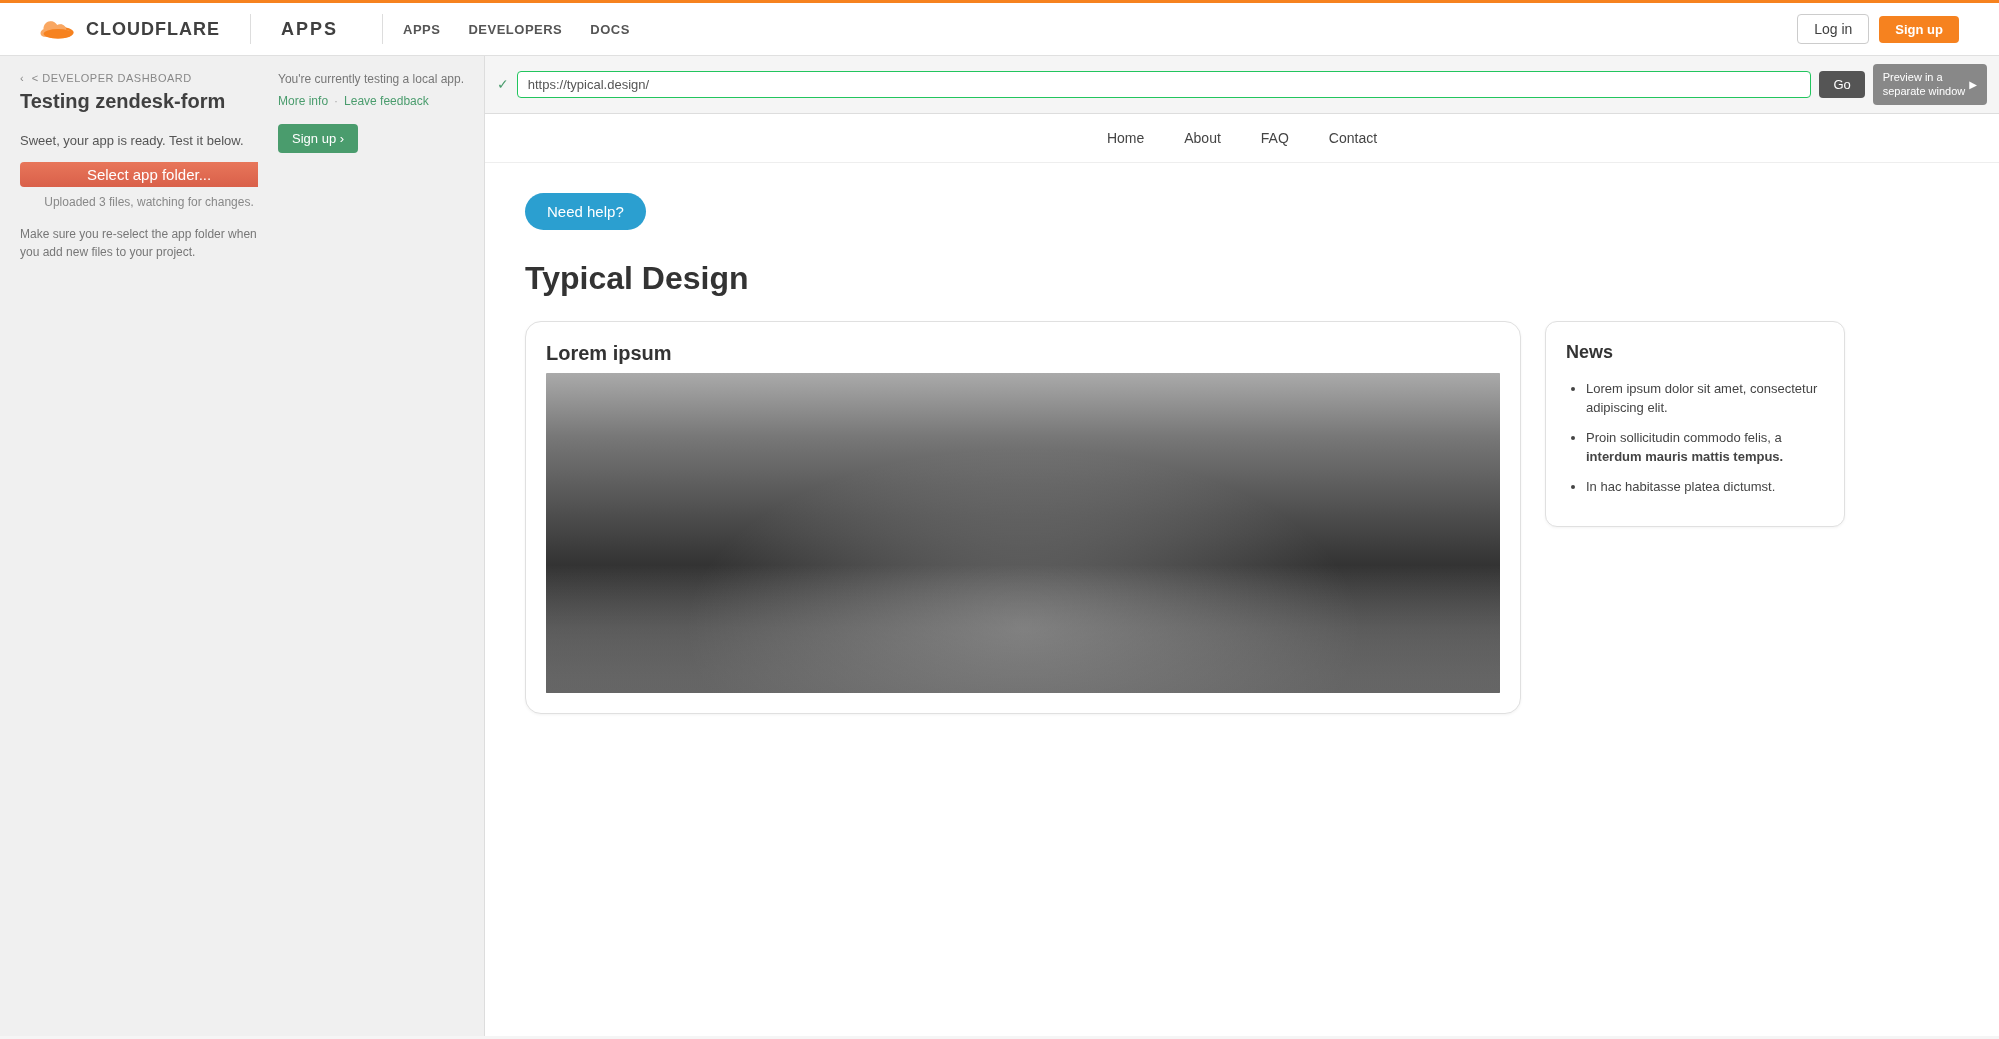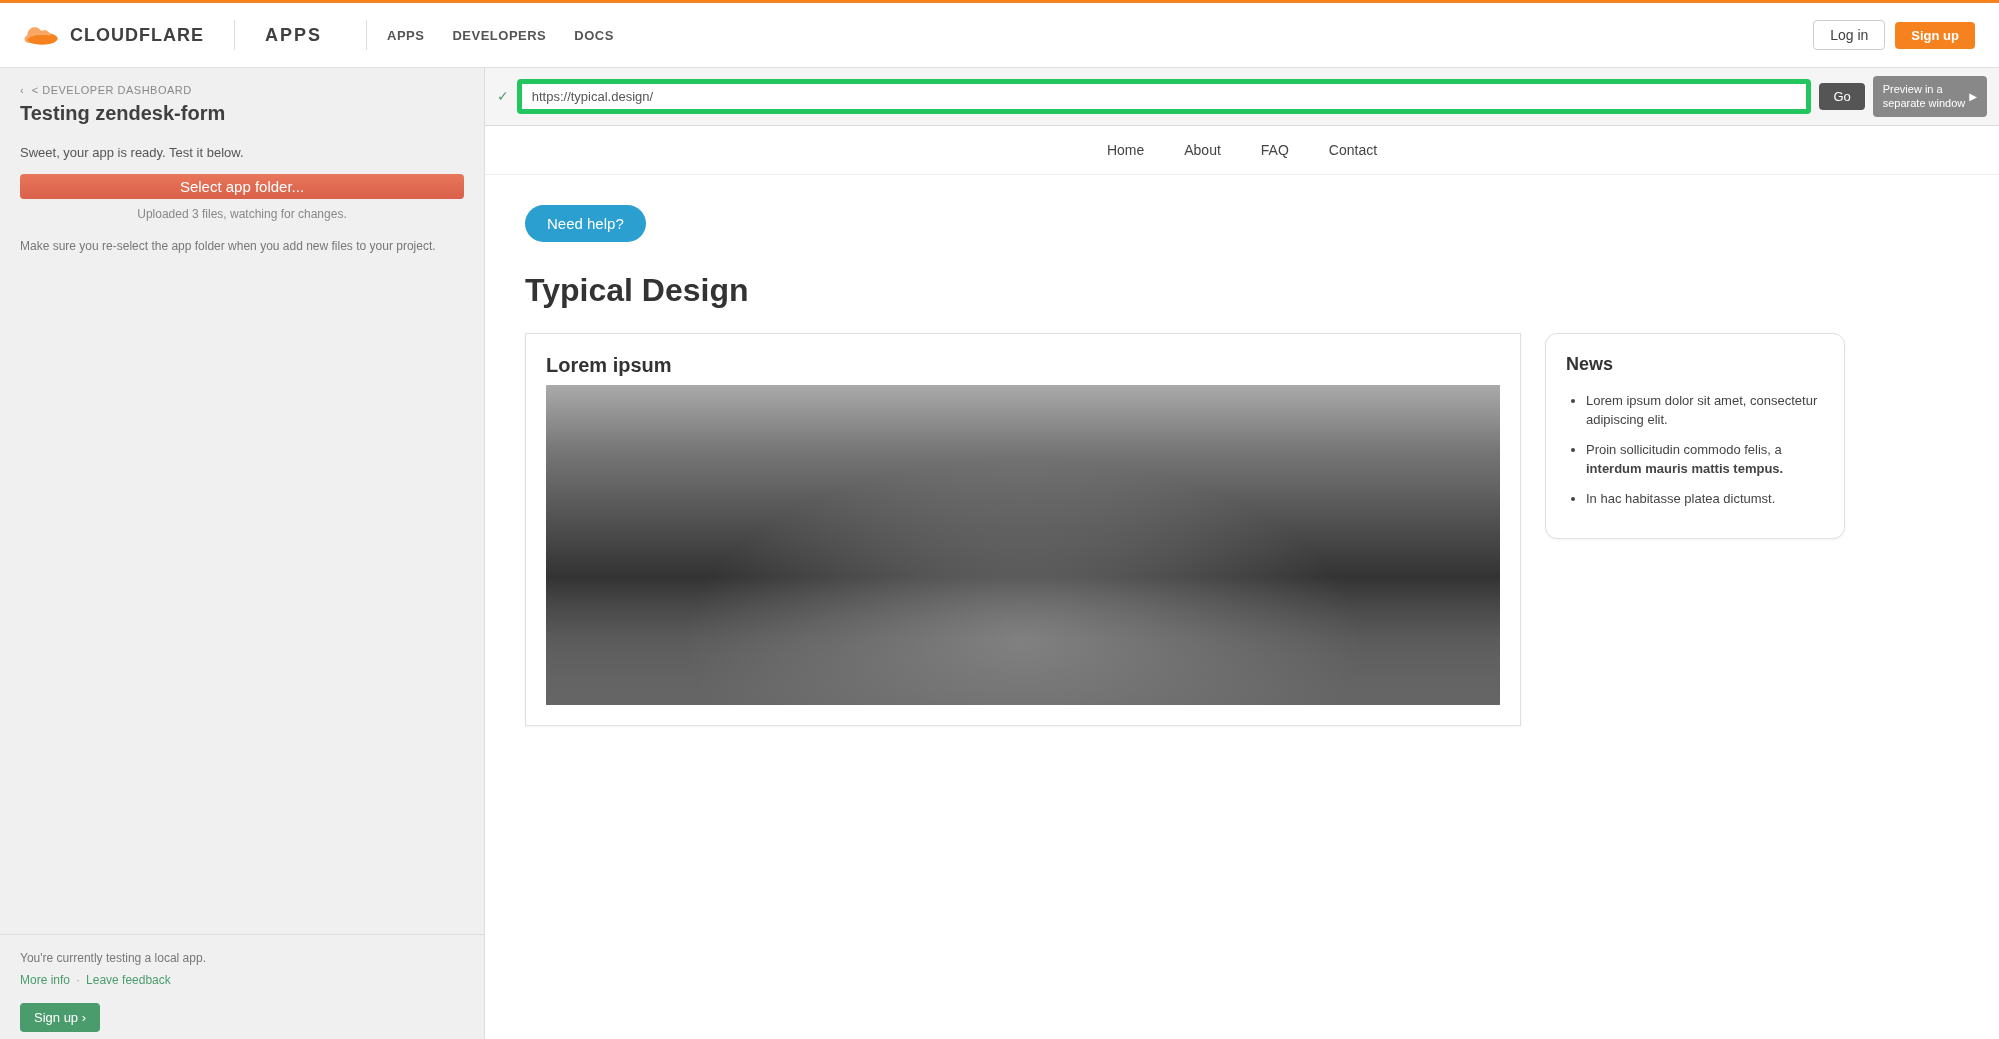--- a/index.html
+++ b/index.html
@@ -4,22 +4,22 @@
   <style>
     * { box-sizing: border-box; margin: 0; padding: 0; }
     body { font-family: -apple-system, BlinkMacSystemFont, 'Segoe UI', Arial, sans-serif; background: #f5f5f5; font-size: 14px; }
 
     
     .top-nav {
       background: #fff;
       border-top: 3px solid #f6821f;
       display: flex;
       align-items: center;
-      padding: 0 24px;
-      height: 68px;
+      padding: 0 40px;
+      height: 56px;
       border-bottom: 1px solid #e0e0e0;
     }
     .logo-area {
       display: flex;
       align-items: center;
       gap: 10px;
       margin-right: 24px;
     }
     .cloudflare-icon {
       width: 36px;
@@ -83,21 +83,21 @@
       overflow: hidden;
     }
 
     
     .sidebar {
       width: 485px;
       min-width: 485px;
       background: #f0f0f0;
       border-right: 1px solid #ddd;
       display: flex;
-      flex-direction: column;
+      flex-direction: row;
       overflow-y: auto;
     }
     .sidebar-inner {
       padding: 16px 20px 0 20px;
       flex: 1;
     }
     .breadcrumb {
       font-size: 11px;
       color: #888;
       text-transform: uppercase;
@@ -202,21 +202,21 @@
       align-items: center;
       gap: 8px;
     }
     .url-check {
       color: #4a9c6d;
       font-size: 14px;
     }
     .url-bar {
       flex: 1;
       background: #fff;
-      border: 5px solid #22c55e;
+      border: 1px solid #22c55e;
       border-radius: 4px;
       padding: 5px 10px;
       font-size: 13px;
       color: #555;
       display: flex;
       align-items: center;
       gap: 6px;
     }
     .go-btn {
       background: #555;
@@ -284,21 +284,21 @@
       margin-bottom: 24px;
     }
     .content-grid {
       display: flex;
       gap: 24px;
     }
     .article-card {
       flex: 1;
       background: #fff;
       border: 1px solid #e0e0e0;
-      border-radius: 0;
+      border-radius: 16px;
       padding: 20px;
       box-shadow: 0 1px 3px rgba(0,0,0,0.05);
     }
     .article-title {
       font-size: 20px;
       font-weight: 600;
       color: #333;
       margin-bottom: 8px;
     }
     .article-date {

